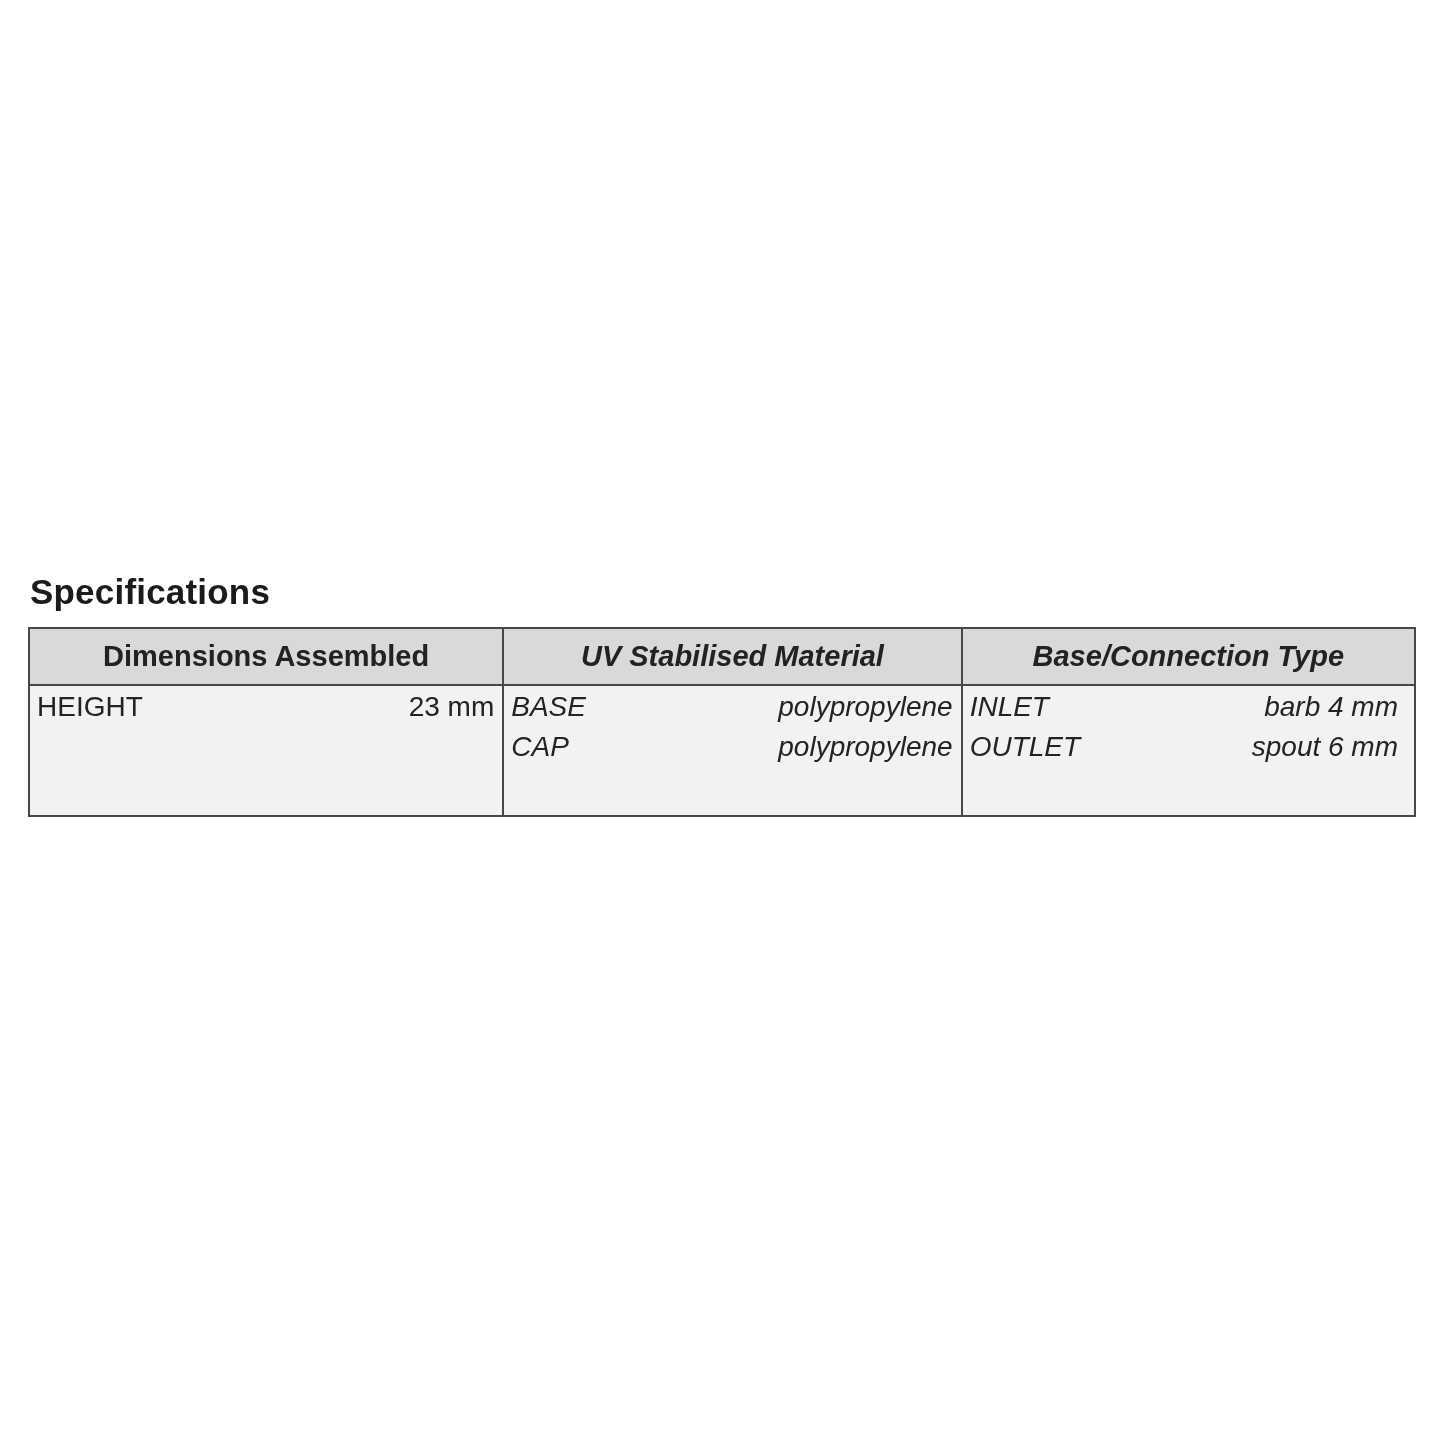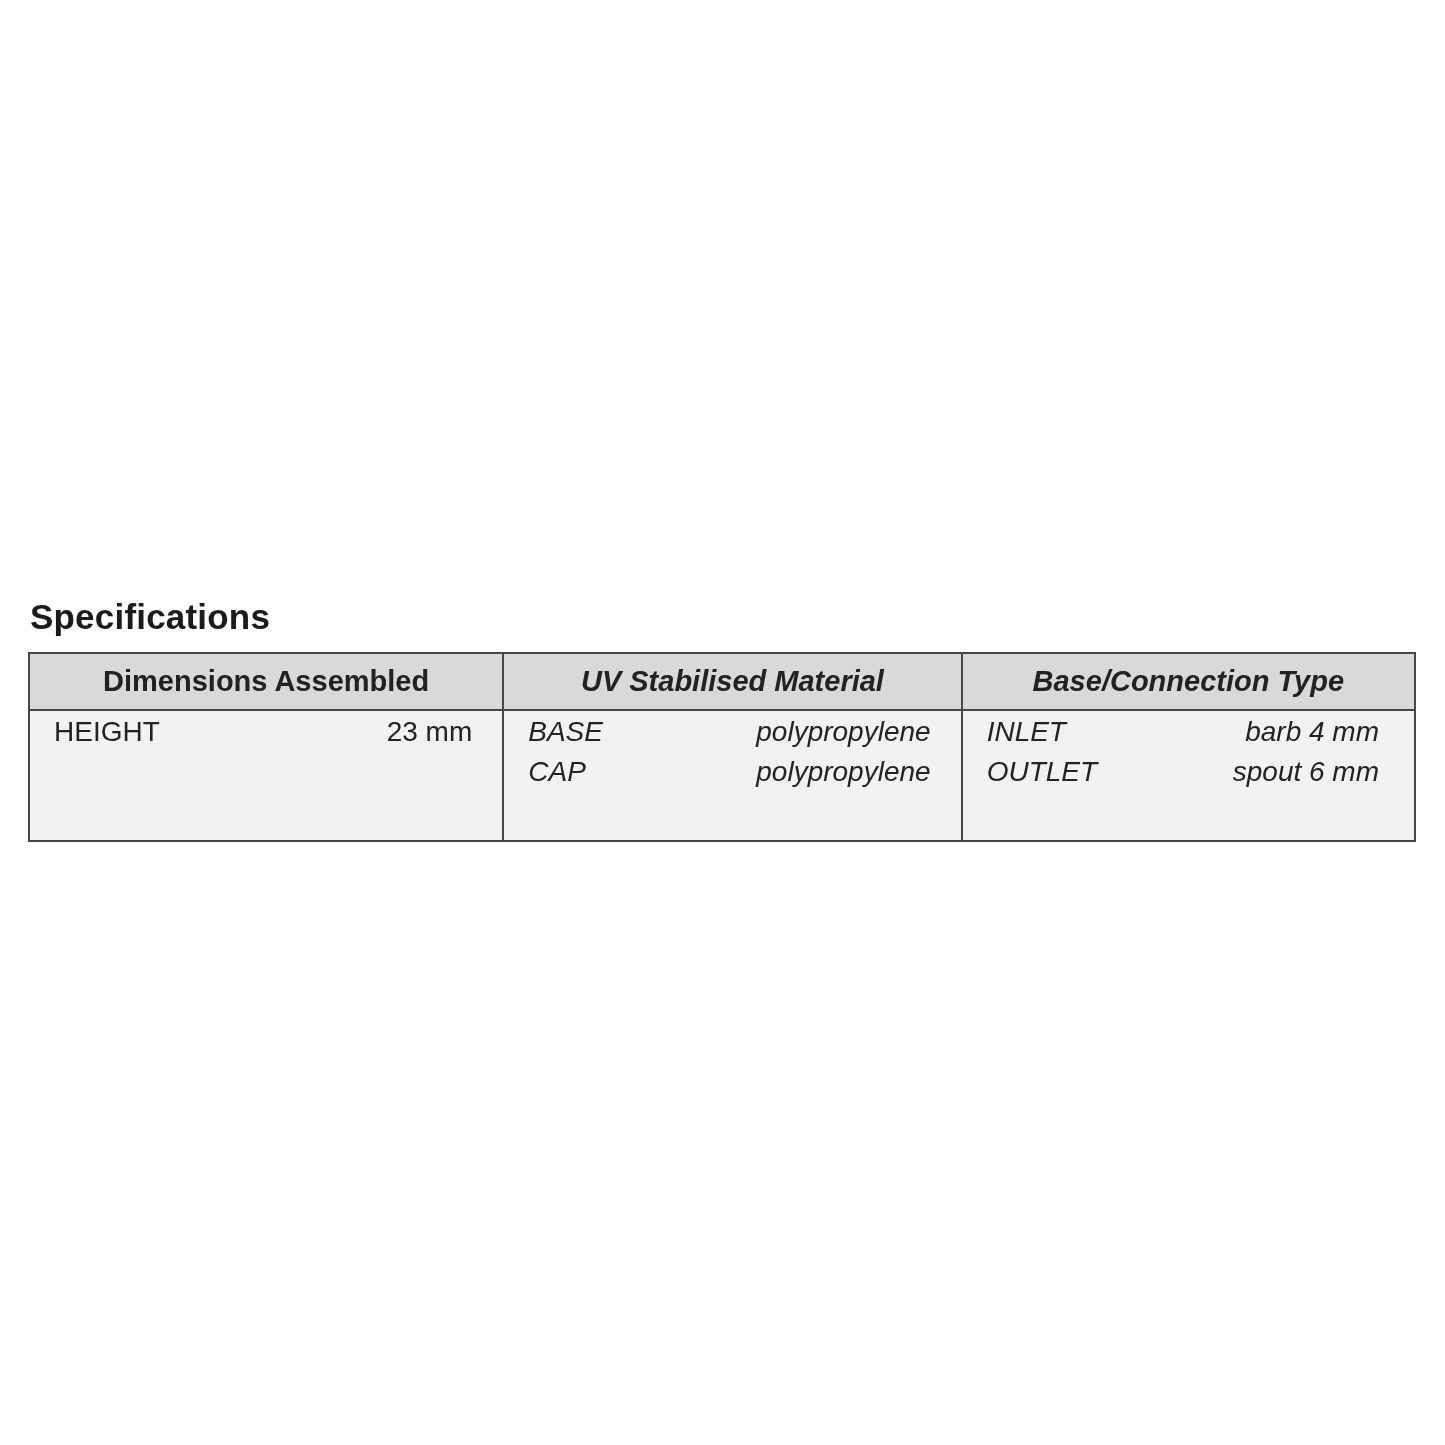--- a/index.html
+++ b/index.html
@@ -14,21 +14,20 @@
     background: #ffffff;
     overflow: hidden;
     font-family: "Liberation Sans", sans-serif;
     color: #232323;
   }
   .content {
     position: absolute;
     left: 28px;
     top: 572px;
     width: 1388px;
-    margin-top: 25px;
   }
   .page-title {
     margin: 0 0 0 2px;
     font-size: 35px;
     line-height: 40px;
     font-weight: 700;
     color: #1b1b1b;
     letter-spacing: 0.2px;
   }
   .spec-table {
@@ -76,30 +75,30 @@
   .spec-row {
     display: flex;
     justify-content: space-between;
     align-items: baseline;
     height: 40px;
     line-height: 40px;
     font-size: 28px;
     color: #232323;
   }
   .spec-label {
-    padding-left: 24px;
+    padding-left: 7px;
     white-space: nowrap;
   }
   .spec-value {
-    padding-right: 30px;
+    padding-right: 8px;
     white-space: nowrap;
     text-align: right;
   }
   .col-3 .spec-value {
-    padding-right: 35px;
+    padding-right: 16px;
   }
 </style>
 </head>
 <body>
 
 <div class="canvas">
   <div class="content">
 
     <h1 class="page-title">Specifications</h1>
 

